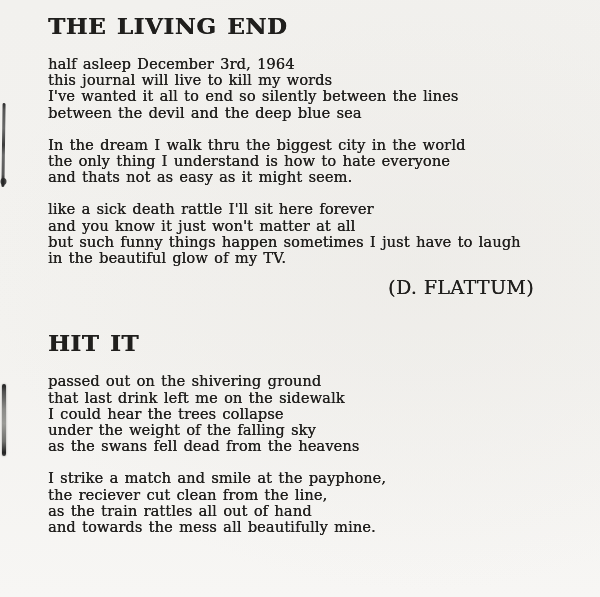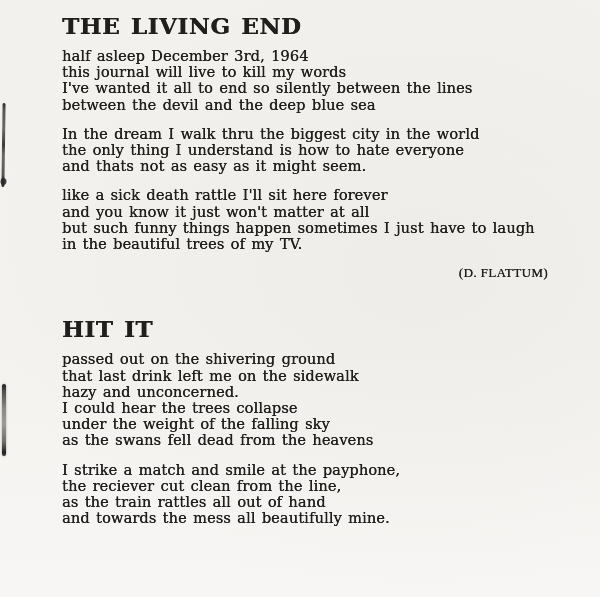--- a/index.html
+++ b/index.html
@@ -49,56 +49,55 @@
     top: 384px;
     width: 4px;
     height: 72px;
     background: linear-gradient(180deg,
       #1d1d1d 0%, #4e4e4e 10%, #8b8b88 35%, #9a9a96 55%,
       #6f6f6c 80%, #242424 95%, #3a3a3a 100%);
     box-shadow: 0 0 2px rgba(60,60,60,0.5);
   }
   .content {
     position: absolute;
-    left: 62px;
+    left: 48px;
     top: 12px;
     width: 498px;
   }
   .poem-title {
     margin: 0 0 3px 0;
     font-size: 23px;
     line-height: 28px;
     font-weight: bold;
     letter-spacing: 0.6px;
     word-spacing: 2px;
     text-shadow: 0.4px 0 0 currentColor;
   }
   .stanza {
-    margin: 8px 0 13px 0;
+    margin: 16px 0 13px 0;
   }
   .stanza:last-of-type {
     margin-bottom: 0;
   }
   .line {
     font-size: 14.6px;
     line-height: 16.2px;
     letter-spacing: 0.1px;
     word-spacing: 1.5px;
     white-space: nowrap;
     text-shadow: 0.25px 0 0 currentColor;
   }
   .credit {
     margin-top: 1px;
     padding-right: 12px;
     text-align: right;
-    font-size: 13px;
+    font-size: 19px;
     line-height: 16.2px;
     letter-spacing: 0.4px;
     text-shadow: 0.25px 0 0 currentColor;
-    font-family: Liberation Serif, serif;
   }
   .poem-section + .poem-section {
     margin-top: 34px;
   }
 </style>
 </head>
 <body>
 
 <div class="page">
 
@@ -117,31 +116,30 @@
         </div>
       <div class="stanza">
           <div class="line">In the dream I walk thru the biggest city in the world</div>
           <div class="line">the only thing I understand is how to hate everyone</div>
           <div class="line">and thats not as easy as it might seem.</div>
         </div>
       <div class="stanza">
           <div class="line">like a sick death rattle I'll sit here forever</div>
           <div class="line">and you know it just won't matter at all</div>
           <div class="line">but such funny things happen sometimes I just have to laugh</div>
-          <div class="line">in the beautiful trees of my TV.</div>
+          <div class="line">in the beautiful glow of my TV.</div>
         </div>
       <div class="credit">(D. FLATTUM)</div>
     </section>
 
     <section class="poem-section">
       <h1 class="poem-title">HIT IT</h1>
       <div class="stanza">
           <div class="line">passed out on the shivering ground</div>
           <div class="line">that last drink left me on the sidewalk</div>
-          <div class="line">hazy and unconcerned.</div>
           <div class="line">I could hear the trees collapse</div>
           <div class="line">under the weight of the falling sky</div>
           <div class="line">as the swans fell dead from the heavens</div>
         </div>
       <div class="stanza">
           <div class="line">I strike a match and smile at the payphone,</div>
           <div class="line">the reciever cut clean from the line,</div>
           <div class="line">as the train rattles all out of hand</div>
           <div class="line">and towards the mess all beautifully mine.</div>
         </div>

